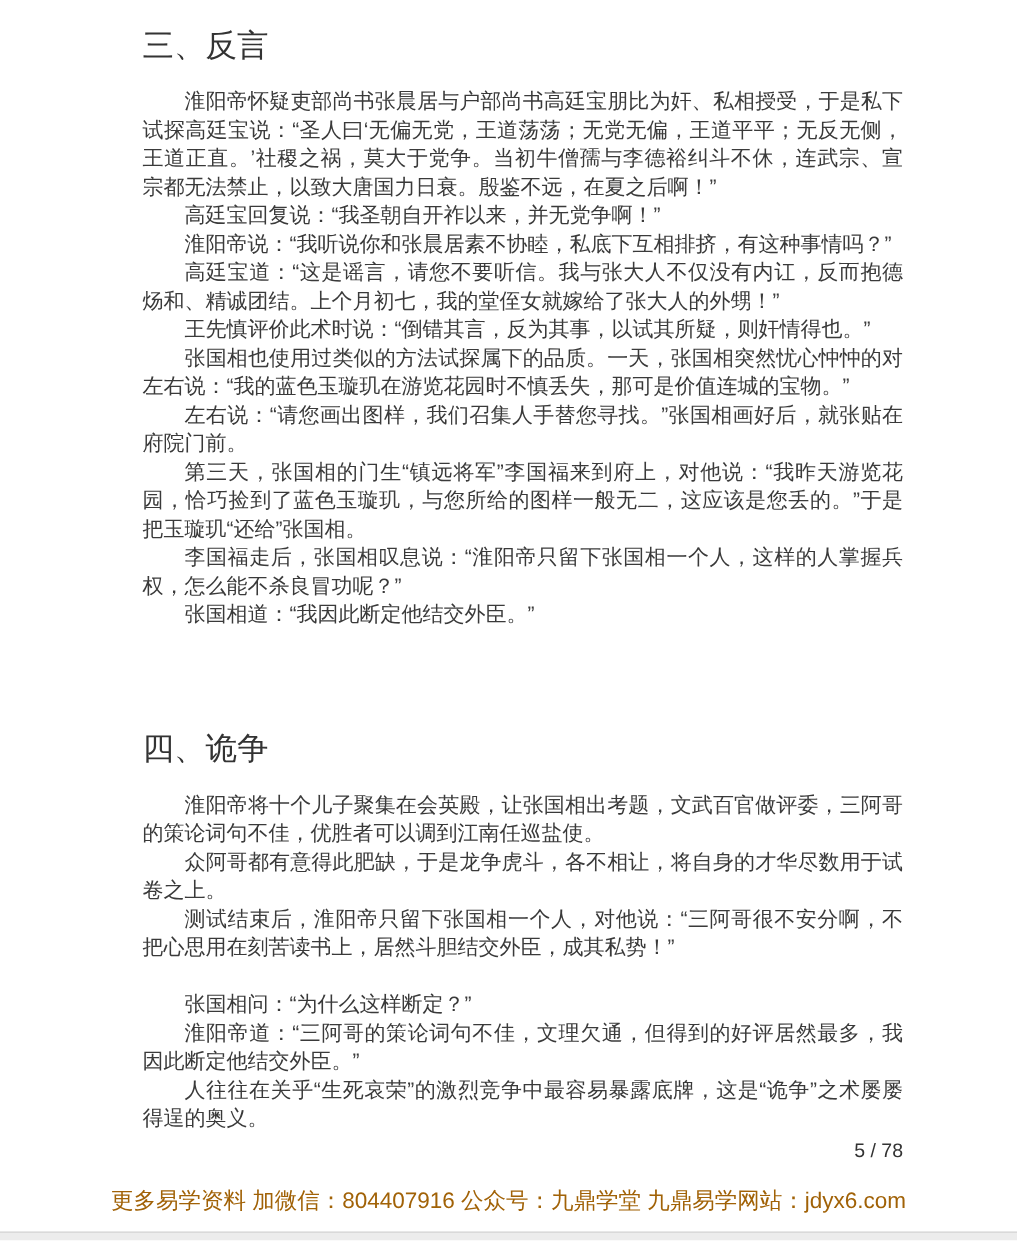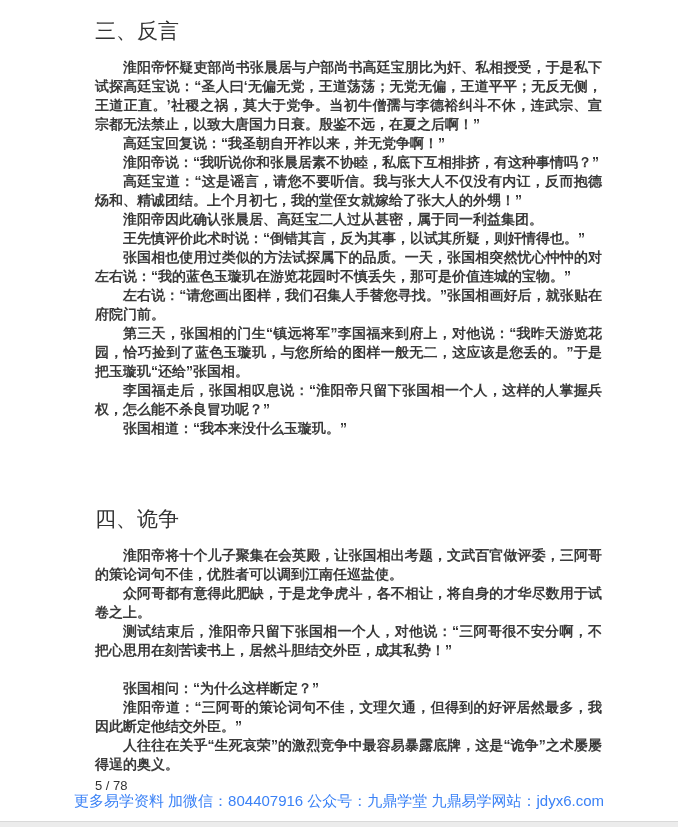--- a/index.html
+++ b/index.html
@@ -22,39 +22,38 @@
   }
   h2.section-title {
     margin: 0;
     font-size: 21px;
     line-height: 29px;
     font-weight: 400;
     color: #333333;
   }
   .paras {
     margin-top: 13px;
-    font-weight: bold;
   }
   .paras p {
     margin: 0;
     font-size: 14px;
     line-height: 19px;
     color: #3a3a3a;
     text-align: justify;
     text-indent: 28px;
   }
   .paras p.empty {
     height: 19px;
   }
   section.second {
     margin-top: 66px;
   }
   .page-number {
     margin-top: 3px;
-    text-align: left;
+    text-align: right;
     font-size: 13px;
     line-height: 17px;
     color: #333333;
   }
   .footer {
     position: absolute;
     left: 0;
     right: 0;
     top: 791px;
     text-align: center;
@@ -79,42 +78,41 @@
 <div class="page">
   <div class="content">
 
     <section>
       <h2 class="section-title">三、反言</h2>
       <div class="paras">
           <p>淮阳帝怀疑吏部尚书张晨居与户部尚书高廷宝朋比为奸、私相授受，于是私下试探高廷宝说：“圣人曰‘无偏无党，王道荡荡；无党无偏，王道平平；无反无侧，王道正直。’社稷之祸，莫大于党争。当初牛僧孺与李德裕纠斗不休，连武宗、宣宗都无法禁止，以致大唐国力日衰。殷鉴不远，在夏之后啊！”</p>
           <p>高廷宝回复说：“我圣朝自开祚以来，并无党争啊！”</p>
           <p>淮阳帝说：“我听说你和张晨居素不协睦，私底下互相排挤，有这种事情吗？”</p>
           <p>高廷宝道：“这是谣言，请您不要听信。我与张大人不仅没有内讧，反而抱德炀和、精诚团结。上个月初七，我的堂侄女就嫁给了张大人的外甥！”</p>
-          <p>淮阳帝因此确认张晨居、高廷宝二人过从甚密，属于同一利益集团。</p>
           <p>王先慎评价此术时说：“倒错其言，反为其事，以试其所疑，则奸情得也。”</p>
           <p>张国相也使用过类似的方法试探属下的品质。一天，张国相突然忧心忡忡的对左右说：“我的蓝色玉璇玑在游览花园时不慎丢失，那可是价值连城的宝物。”</p>
           <p>左右说：“请您画出图样，我们召集人手替您寻找。”张国相画好后，就张贴在府院门前。</p>
           <p>第三天，张国相的门生“镇远将军”李国福来到府上，对他说：“我昨天游览花园，恰巧捡到了蓝色玉璇玑，与您所给的图样一般无二，这应该是您丢的。”于是把玉璇玑“还给”张国相。</p>
           <p>李国福走后，张国相叹息说：“淮阳帝只留下张国相一个人，这样的人掌握兵权，怎么能不杀良冒功呢？”</p>
-          <p>张国相道：“我本来没什么玉璇玑。”</p>
+          <p>张国相道：“我因此断定他结交外臣。”</p>
         </div>
     </section>
 
     <section class="second">
       <h2 class="section-title">四、诡争</h2>
       <div class="paras">
           <p>淮阳帝将十个儿子聚集在会英殿，让张国相出考题，文武百官做评委，三阿哥的策论词句不佳，优胜者可以调到江南任巡盐使。</p>
           <p>众阿哥都有意得此肥缺，于是龙争虎斗，各不相让，将自身的才华尽数用于试卷之上。</p>
           <p>测试结束后，淮阳帝只留下张国相一个人，对他说：“三阿哥很不安分啊，不把心思用在刻苦读书上，居然斗胆结交外臣，成其私势！”</p>
           <p class="empty"></p>
           <p>张国相问：“为什么这样断定？”</p>
           <p>淮阳帝道：“三阿哥的策论词句不佳，文理欠通，但得到的好评居然最多，我因此断定他结交外臣。”</p>
           <p>人往往在关乎“生死哀荣”的激烈竞争中最容易暴露底牌，这是“诡争”之术屡屡得逞的奥义。</p>
         </div>
     </section>
 
     <div class="page-number">5 / 78</div>
   </div>
 
-  <div class="footer" style="color: #3b82f6;">更多易学资料 加微信：804407916 公众号：九鼎学堂 九鼎易学网站：jdyx6.com</div>
+  <div class="footer" style="color: #a16207;">更多易学资料 加微信：804407916 公众号：九鼎学堂 九鼎易学网站：jdyx6.com</div>
 
   <div class="bottom-strip"></div>
 </div>
 
 </body></html>

